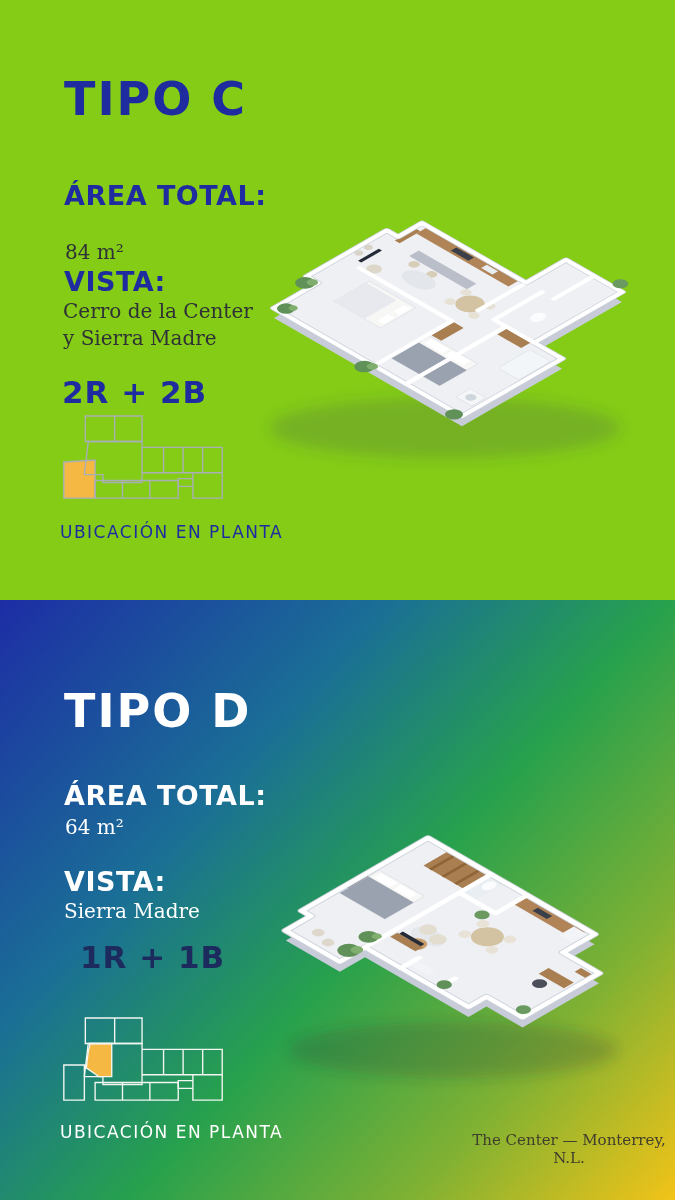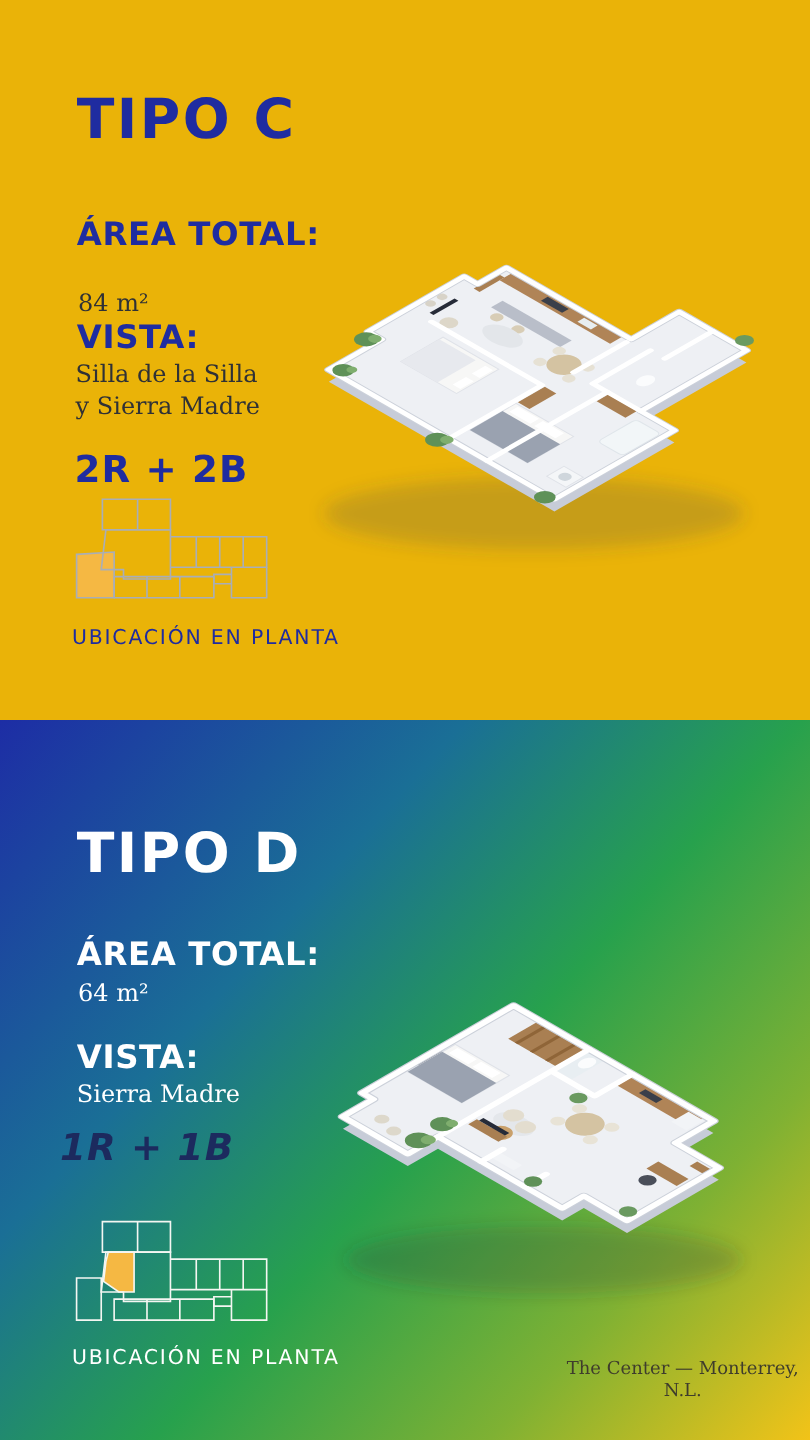--- a/index.html
+++ b/index.html
@@ -1,19 +1,19 @@
 <!DOCTYPE html>
 <html lang="es"><head>
 <meta charset="utf-8">
 <style>
   html,body{margin:0;padding:0;background:#fff;}
   #canvas{position:relative;width:675px;height:1200px;overflow:hidden;
           font-family:"Liberation Sans","DejaVu Sans",sans-serif;}
   .section{position:absolute;left:0;width:675px;height:600px;}
-  #sec-c{top:0;background:#eab308;}
+  #sec-c{top:0;background:#84cc16;}
   #sec-d{top:600px;background:linear-gradient(132deg,
           #1d2da5 0%, #1a6f96 32%, #27a14d 55%, #7fb133 78%, #f2c318 100%);}
   .big-title{position:absolute;font-family:"DejaVu Sans","Liberation Sans",sans-serif;
           font-weight:700;font-size:46px;letter-spacing:2px;line-height:1;}
   .label{position:absolute;font-family:"DejaVu Sans","Liberation Sans",sans-serif;
           font-weight:700;font-size:27px;letter-spacing:.5px;line-height:1;text-align:right;}
   .serif{position:absolute;font-family:"DejaVu Serif","Liberation Serif",serif;
           font-size:20px;line-height:1.35;}
   .config{position:absolute;font-family:"DejaVu Sans","Liberation Sans",sans-serif;
           font-weight:700;font-size:31px;letter-spacing:1px;line-height:1;}
@@ -39,21 +39,21 @@
 
   <div id="sec-c" class="section">
 
     <div class="big-title navy" style="left:64px;top:76px;">TIPO C</div>
 
     <div class="label navy" style="left:64px;top:182px;">ÁREA TOTAL:</div>
     <div class="serif ink" style="left:65px;top:214px;margin-top:25px;">84 m²</div>
 
     <div class="label navy" style="left:64px;top:268px;">VISTA:</div>
     <div class="serif ink" style="left:63px;top:298px;">
-      <span style="display:block">Silla de la Silla</span>
+      <span style="display:block">Cerro de la Center</span>
       <span style="display:block">y Sierra Madre</span>
     </div>
 
     <div class="config navy" style="left:62px;top:352px;margin-top:25px;">2R + 2B</div>
 
     <svg class="plan-svg plan-gray" style="left:56px;top:412px;" width="176" height="98" viewBox="0 0 180 100">
       <polygon points="8,51 40,49 40,88 8,88" stroke="#a9aeb7" stroke-width="1.4" fill="#f5b843"></polygon>
       <g>
         <path d="M30,4 H88 V30 H30 Z M60,4 V30"></path>
         <path d="M33,30 L88,30 L88,72 L48,72 L48,64 L29,64 Z"></path>
@@ -138,21 +138,21 @@
   <div id="sec-d" class="section">
 
     <div class="big-title white" style="left:64px;top:78px;margin-top:10px;">TIPO D</div>
 
     <div class="label white" style="left:64px;top:182px;">ÁREA TOTAL:</div>
     <div class="serif white" style="left:65px;top:214px;">64 m²</div>
 
     <div class="label white" style="left:64px;top:268px;">VISTA:</div>
     <div class="serif white" style="left:64px;top:298px;">Sierra Madre</div>
 
-    <div class="config navy-dark" style="left:50px;top:342px;font-style:italic;">1R + 1B</div>
+    <div class="config navy-dark" style="left:80px;top:342px;">1R + 1B</div>
 
     <svg class="plan-svg plan-white" style="left:56px;top:414px;" width="176" height="98" viewBox="0 0 180 100">
       <polygon points="35,30 57,30 57,64 44,64 31,55 33,38" stroke="#f4f6f2" stroke-width="1.4" fill="#f5b843"></polygon>
       <g>
         <path d="M30,4 H88 V30 H30 Z M60,4 V30"></path>
         <path d="M33,30 L88,30 L88,72 L48,72 L48,64 L29,64 Z"></path>
         <path d="M88,36 H170 V62 H88 M110,36 V62 M130,36 V62 M150,36 V62"></path>
         <path d="M140,62 V88 H170 V62 M125,68 H140 V76 H125 Z"></path>
         <path d="M40,70 H125 V88 H40 Z M68,70 V88 M96,70 V88"></path>
         <path d="M8,52 H29 V88 H8 Z"></path>

